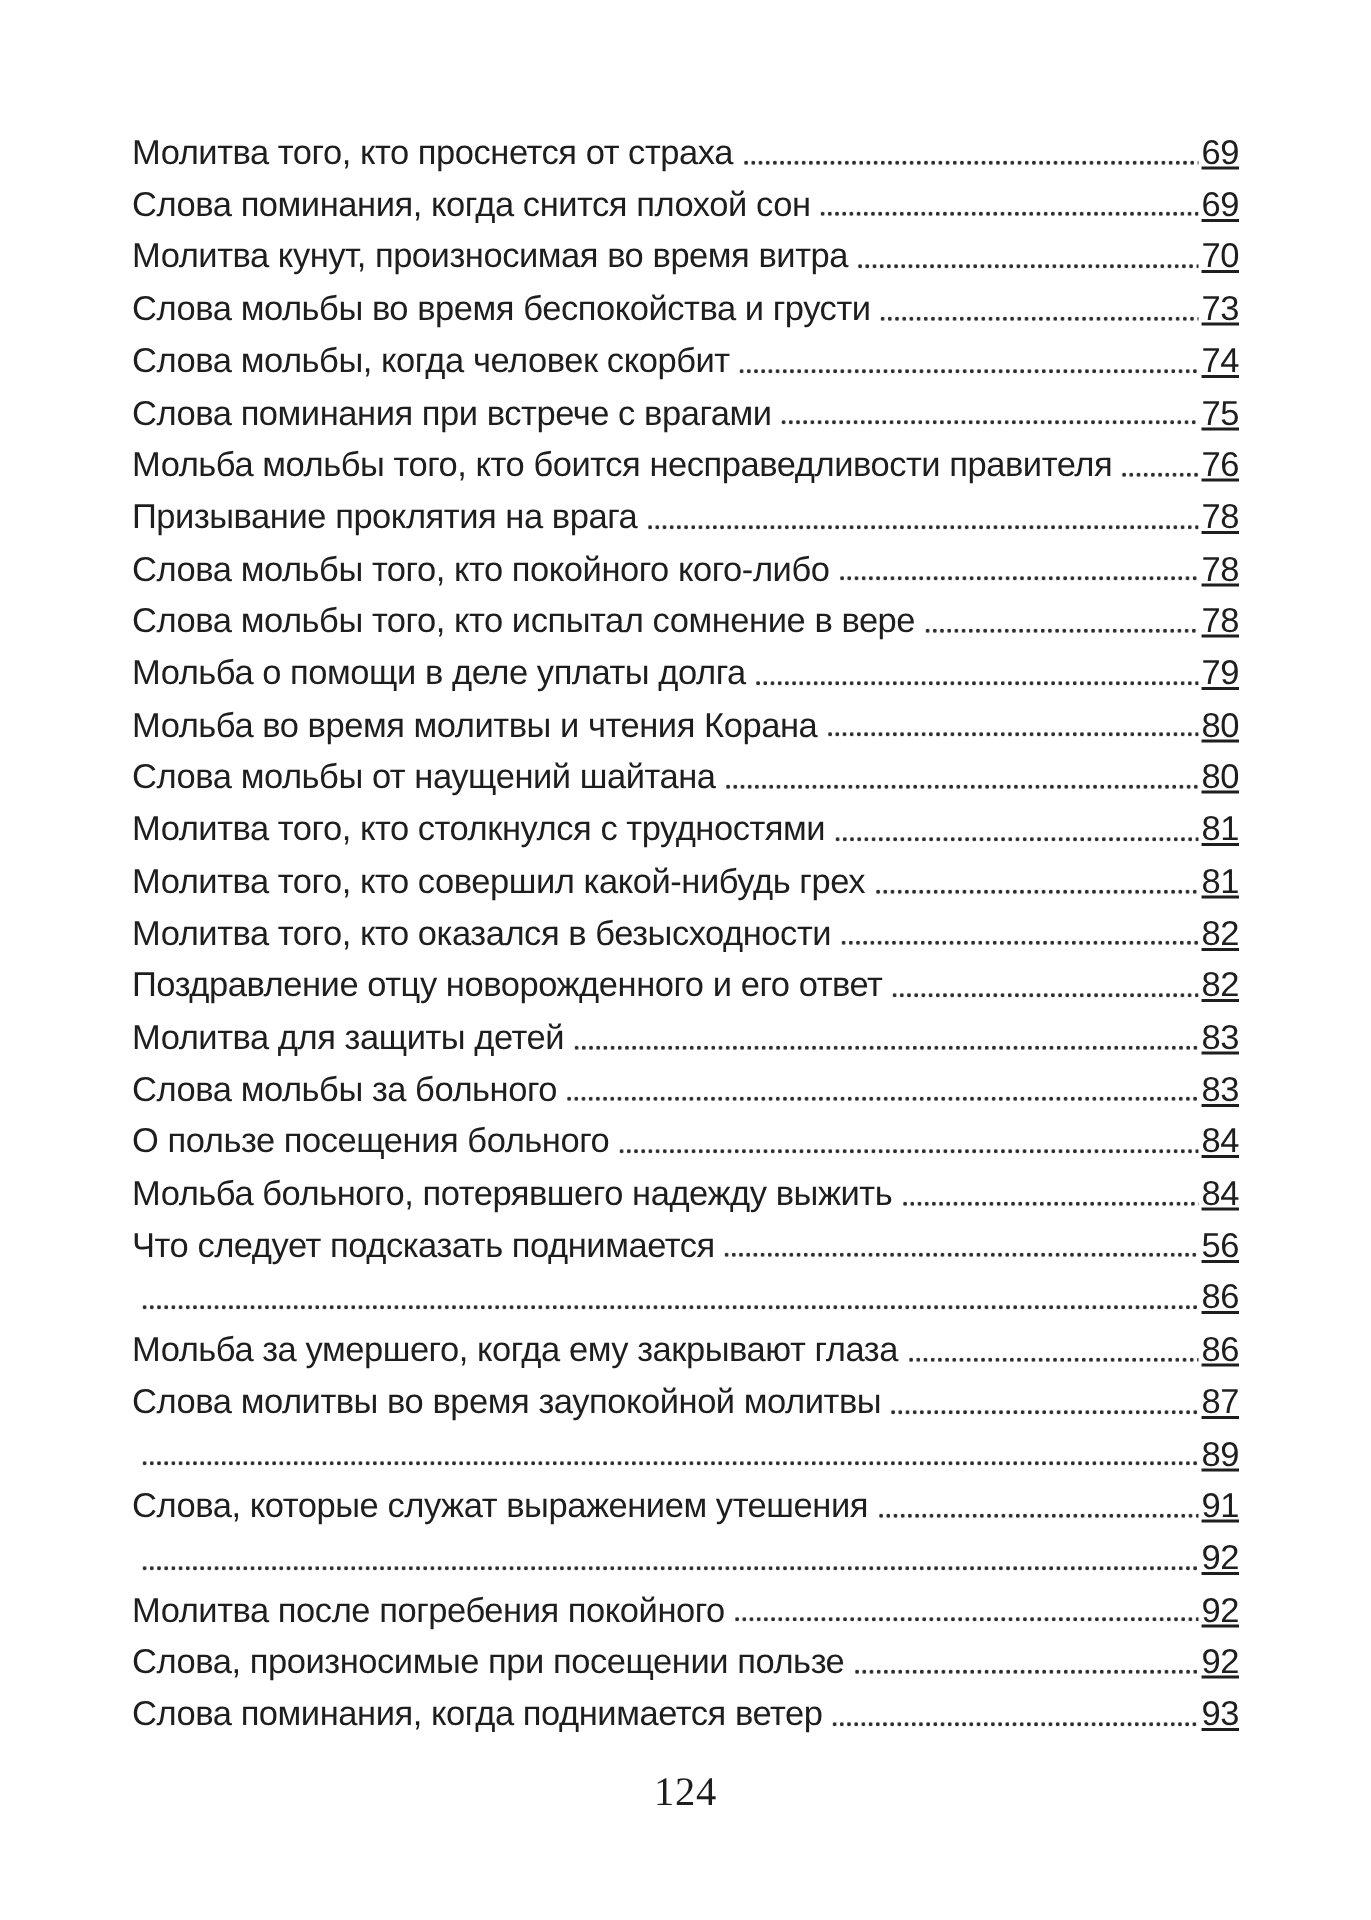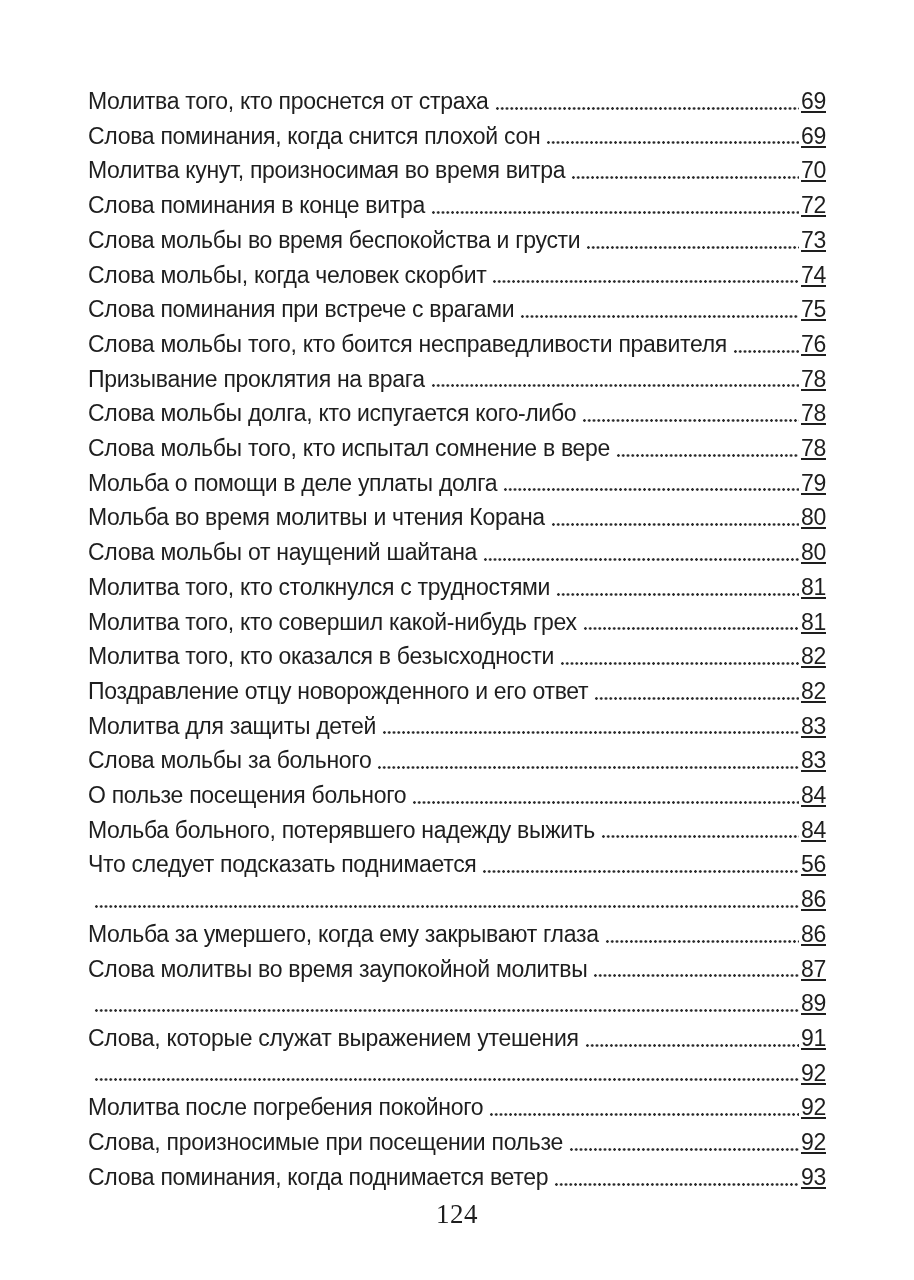--- a/index.html
+++ b/index.html
@@ -47,21 +47,21 @@
     background-repeat: repeat-x;
     background-position: left center;
   }
   .toc-page {
     flex: 0 0 auto;
     text-align: right;
     min-width: 24px;
     text-decoration: underline;
   }
   .folio {
-    margin-top: 4px;
+    margin-top: 19px;
     text-align: center;
     font-family: "Liberation Serif", "DejaVu Serif", serif;
     font-size: 27px;
     letter-spacing: 0.5px;
     color: #1e1e1e;
   }
 </style>
 </head>
 <body>
 
@@ -76,51 +76,46 @@
         <span class="toc-title">Слова поминания, когда снится плохой сон</span>
         <span class="dot-leader"></span>
         <span class="toc-page">69</span>
       </li>
       <li class="toc-row">
         <span class="toc-title">Молитва кунут, произносимая во время витра</span>
         <span class="dot-leader"></span>
         <span class="toc-page">70</span>
       </li>
       <li class="toc-row">
-        <span class="toc-title">Слова поминания в конце витра</span>
-        <span class="dot-leader"></span>
-        <span class="toc-page">72</span>
-      </li>
-      <li class="toc-row">
         <span class="toc-title">Слова мольбы во время беспокойства и грусти</span>
         <span class="dot-leader"></span>
         <span class="toc-page">73</span>
       </li>
       <li class="toc-row">
         <span class="toc-title">Слова мольбы, когда человек скорбит</span>
         <span class="dot-leader"></span>
         <span class="toc-page">74</span>
       </li>
       <li class="toc-row">
         <span class="toc-title">Слова поминания при встрече с врагами</span>
         <span class="dot-leader"></span>
         <span class="toc-page">75</span>
       </li>
       <li class="toc-row">
-        <span class="toc-title">Слова мольбы того, кто боится несправедливости правителя</span>
+        <span class="toc-title">Мольба мольбы того, кто боится несправедливости правителя</span>
         <span class="dot-leader"></span>
         <span class="toc-page">76</span>
       </li>
       <li class="toc-row">
         <span class="toc-title">Призывание проклятия на врага</span>
         <span class="dot-leader"></span>
         <span class="toc-page">78</span>
       </li>
       <li class="toc-row">
-        <span class="toc-title">Слова мольбы долга, кто испугается кого-либо</span>
+        <span class="toc-title">Слова мольбы того, кто покойного кого-либо</span>
         <span class="dot-leader"></span>
         <span class="toc-page">78</span>
       </li>
       <li class="toc-row">
         <span class="toc-title">Слова мольбы того, кто испытал сомнение в вере</span>
         <span class="dot-leader"></span>
         <span class="toc-page">78</span>
       </li>
       <li class="toc-row">
         <span class="toc-title">Мольба о помощи в деле уплаты долга</span>

